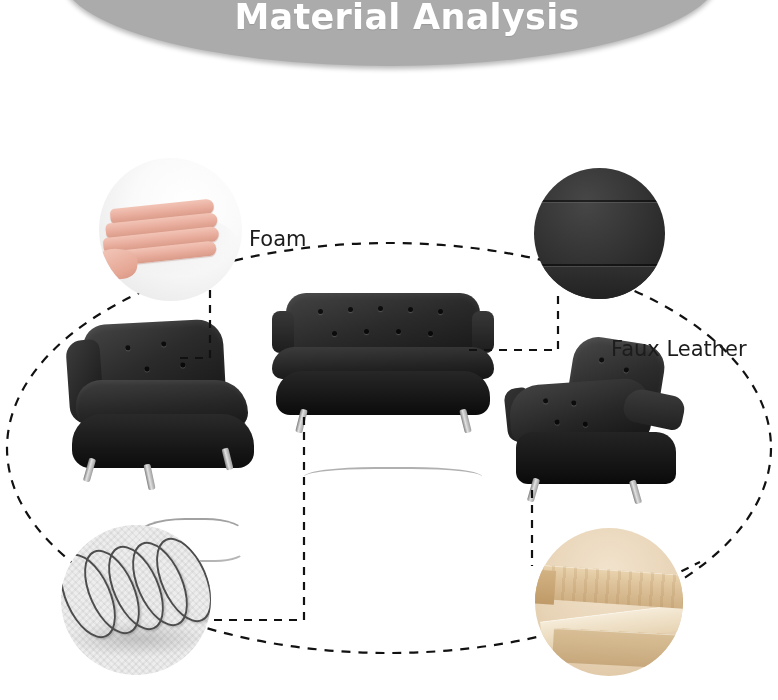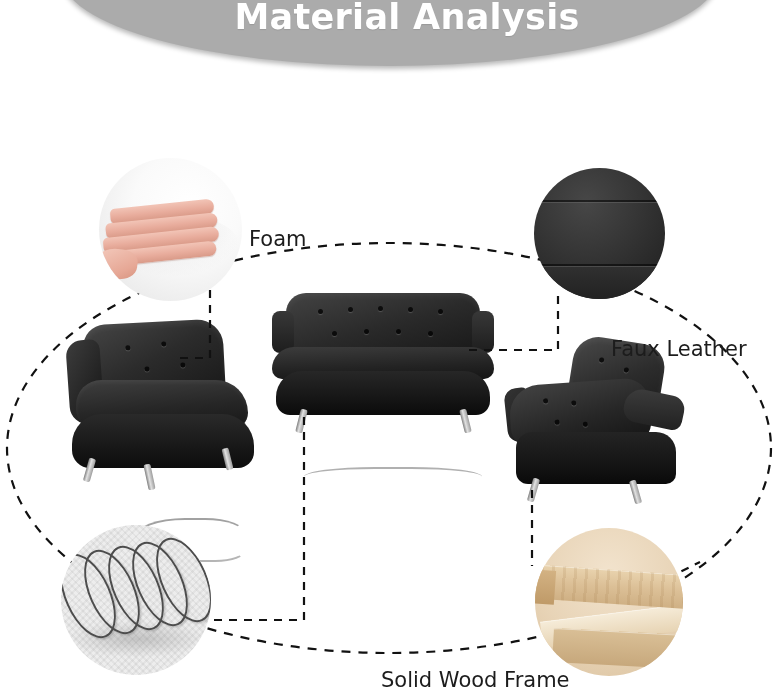--- a/index.html
+++ b/index.html
@@ -472,15 +472,14 @@
     <div class="chrome-leg" style="left:126px;top:140px;width:7px;height:24px;transform:rotate(-16deg);"></div>
   </div>
 
   <div class="label label-foam">
     <span class="l2">Foam</span>
   </div>
 
   <div class="label label-leather">Faux Leather</div>
 
 
-  <div class="label label-wood">Solid Wood Frame</div>
 
 </div>
 
 </body></html>

